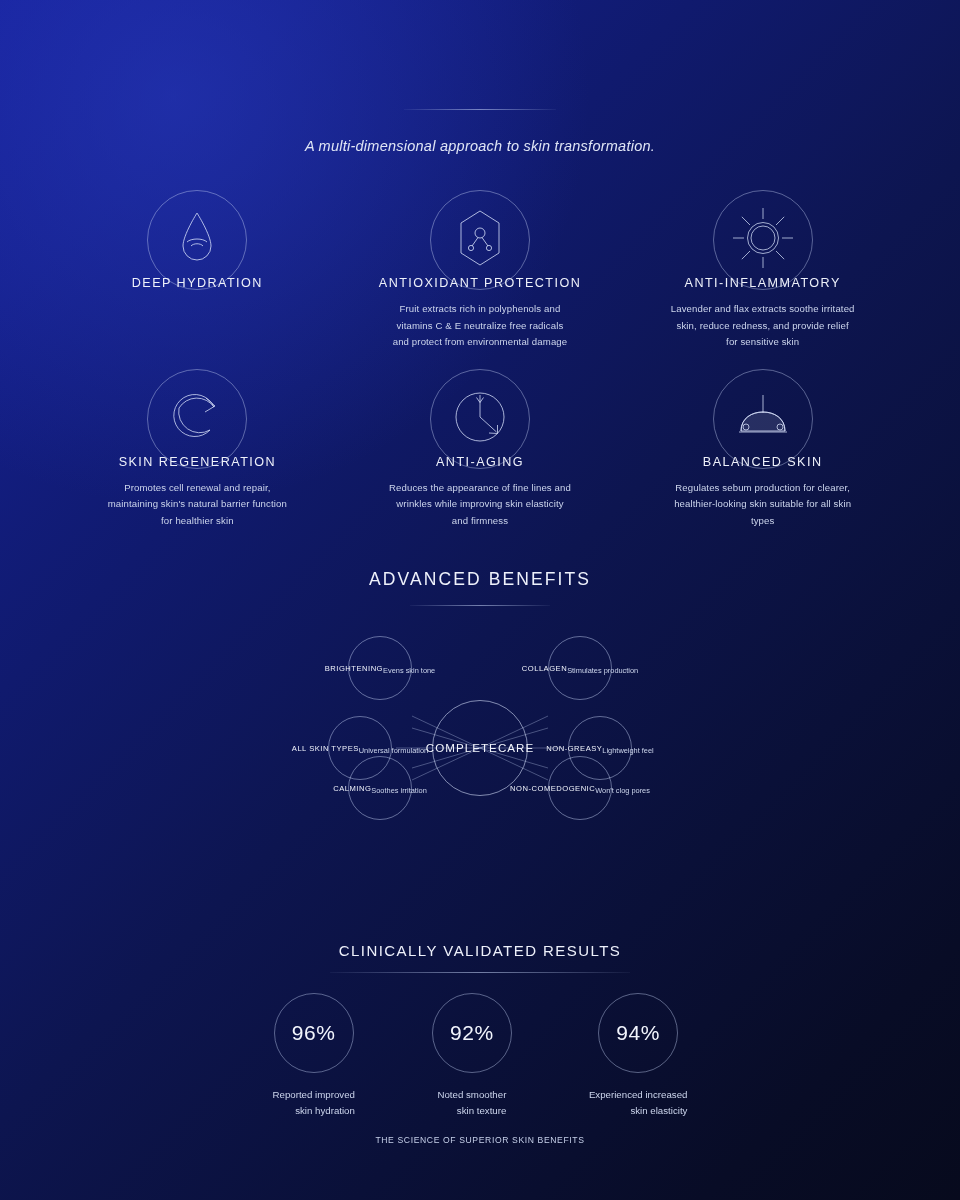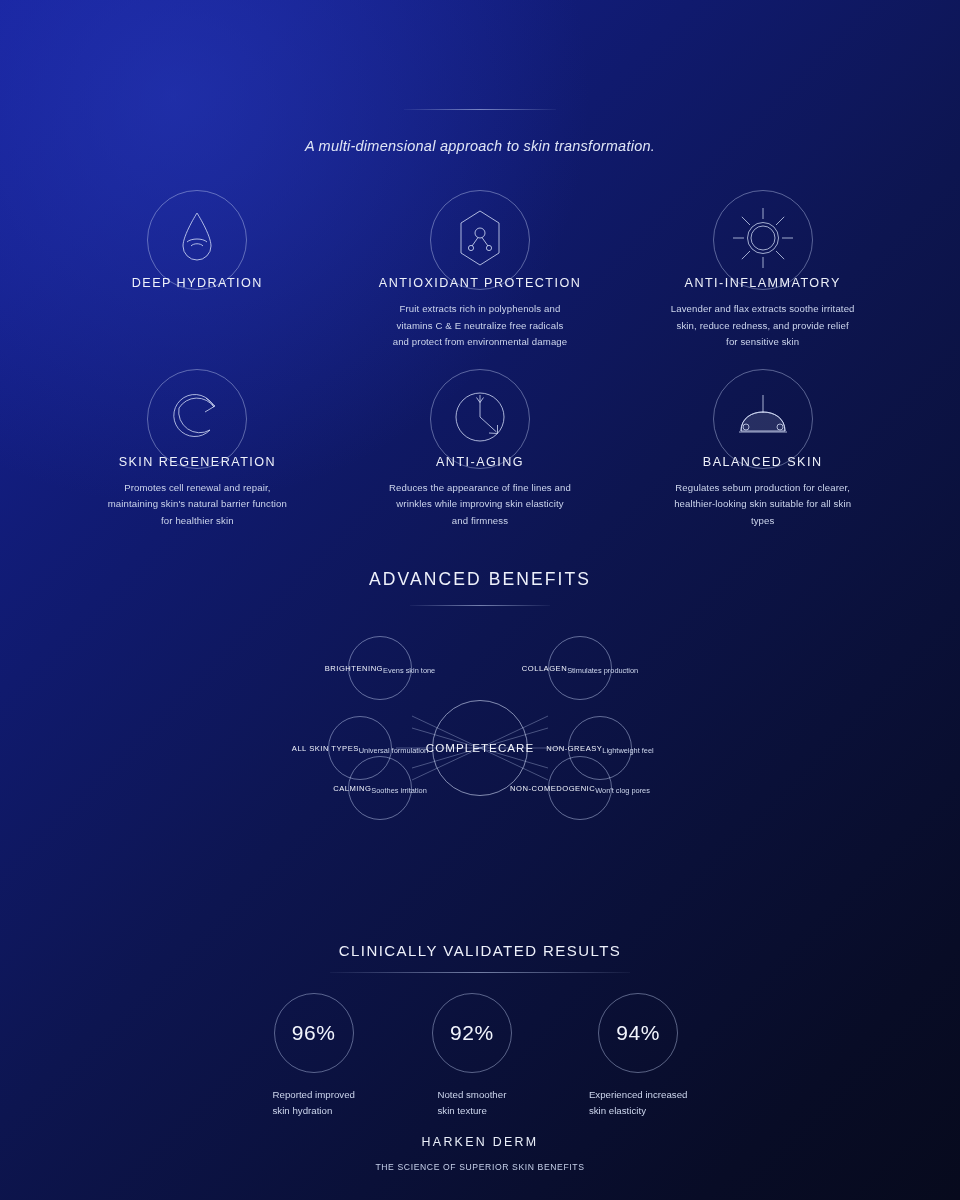--- a/index.html
+++ b/index.html
@@ -149,21 +149,21 @@
   .stat-value {
     font-size:21px; font-weight:300;
     letter-spacing:0.6px;
     color:#f2f5fd;
   }
   .stat-label {
     margin-top:14px;
     font-size:9.7px; font-weight:400;
     line-height:1.65;
     color:#ccd5ec;
-    text-align:left;
+    text-align:right;
     white-space:pre-line;
   }
 
   
   .footer { margin-top:16px; text-align:center; }
   .brand {
     font-size:12.4px; font-weight:300;
     letter-spacing:2.3px;
     color:#eaeff9;
   }
@@ -354,15 +354,14 @@
   <div class="stat">
     <div class="stat-circle">
       <span class="stat-value">94%</span>
     </div>
     <div class="stat-label">Experienced increased
 skin elasticity</div>
   </div>
 </div>
 
 <div class="footer">
-  <div class="brand">HARKEN DERM</div>
   <div class="tagline">THE SCIENCE OF SUPERIOR SKIN BENEFITS</div>
 </div>
 
 </body></html>

